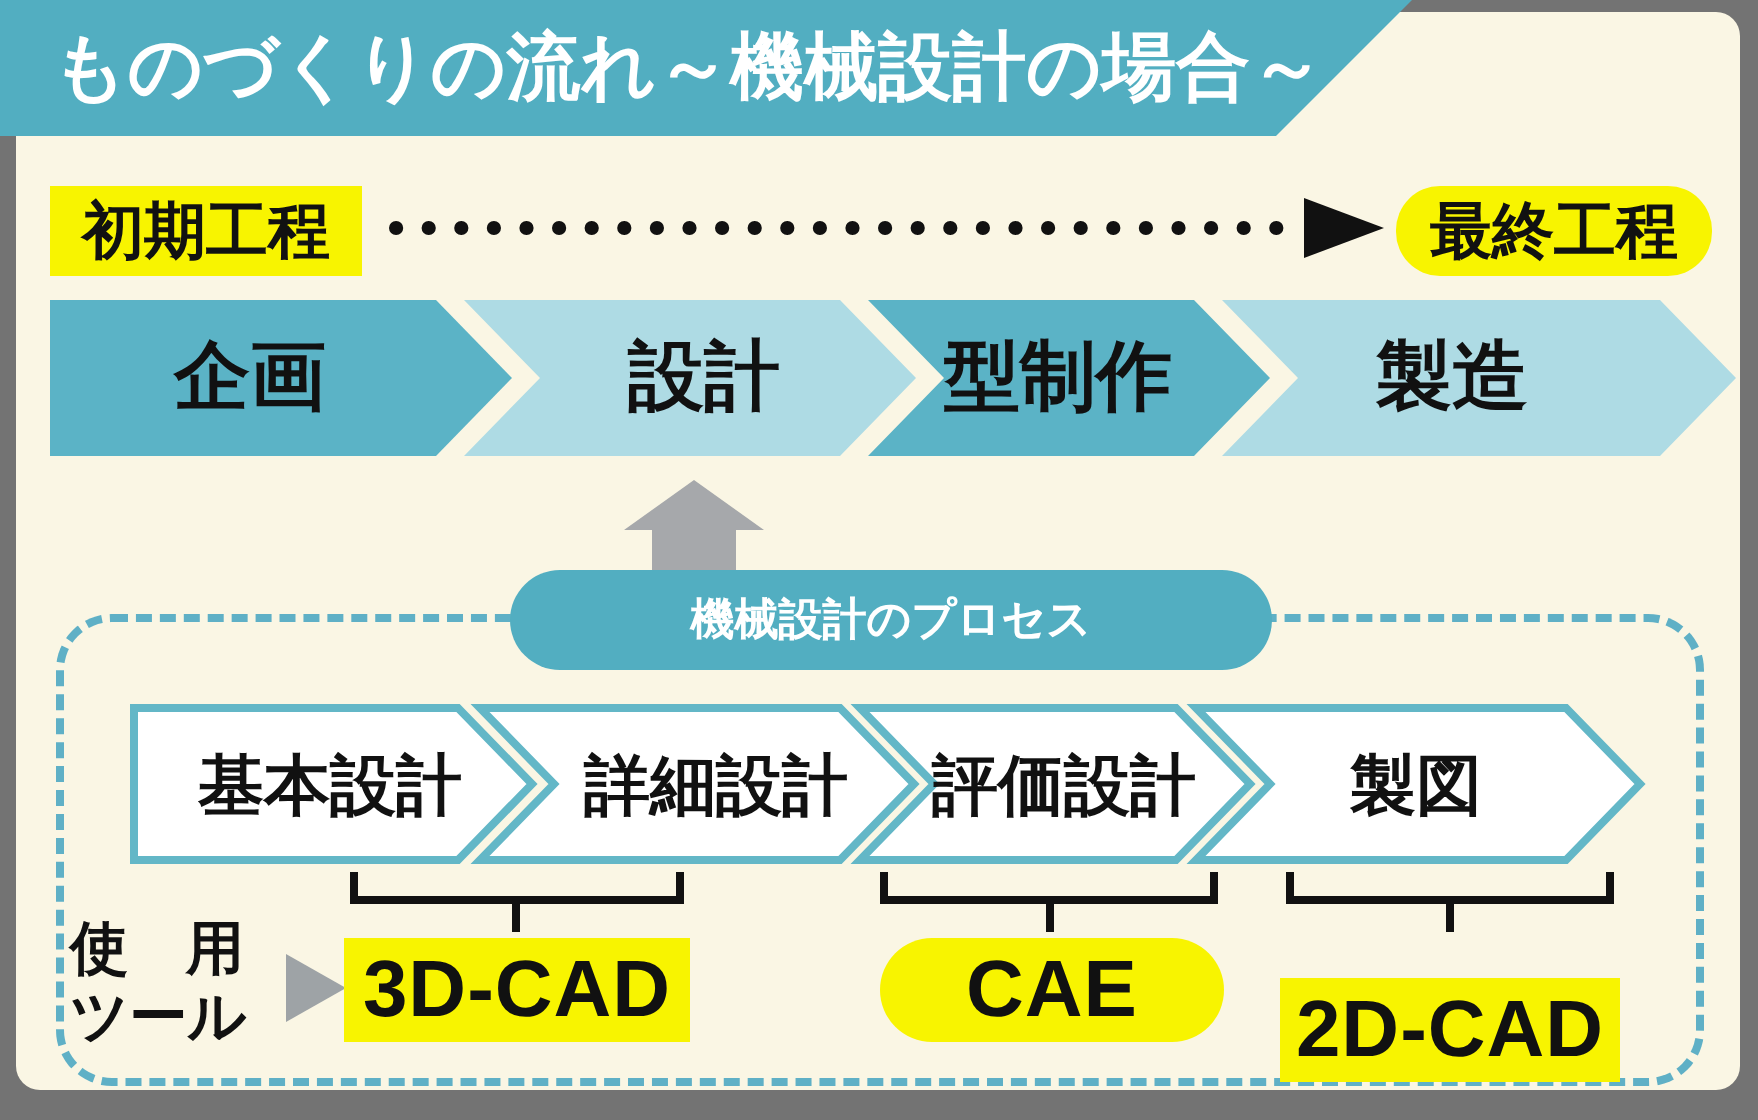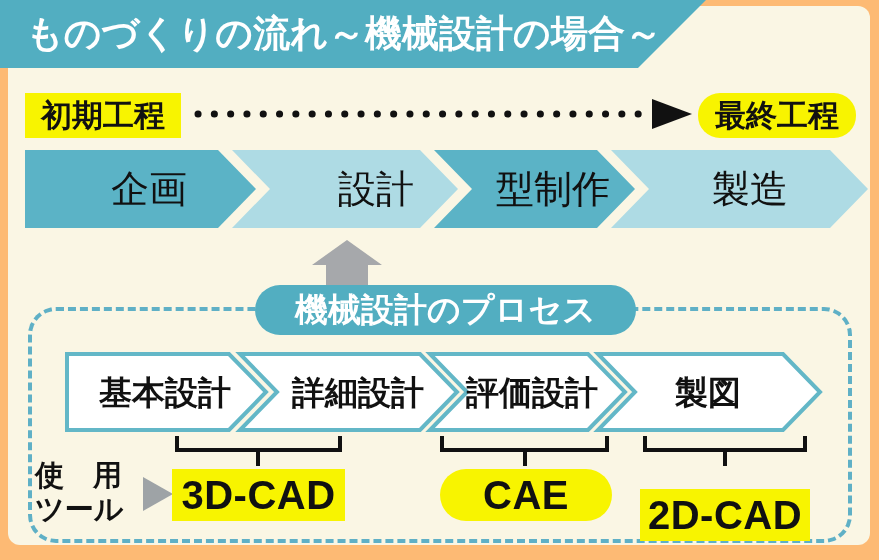--- a/index.html
+++ b/index.html
@@ -3,21 +3,21 @@
 <meta charset="utf-8">
 <style>
   html,body{margin:0;padding:0;}
   body{
     width:879px;height:560px;overflow:hidden;
     font-family:"Liberation Sans","DejaVu Sans",sans-serif;
     -webkit-font-smoothing:antialiased;
   }
   .page{
     position:relative;width:879px;height:560px;
-    background:#fdba74;
+    background:#737373;
   }
   .panel{
     position:absolute;left:8px;top:6px;width:862px;height:539px;
     background:#faf6e4;border-radius:12px;
   }
   
   .title-banner{
     position:absolute;left:0;top:0;width:706px;height:68px;
     background:#52aec1;
     clip-path:polygon(0 0,706px 0,638px 68px,0 68px);
@@ -36,30 +36,30 @@
     white-space:nowrap;
   }
   .stage-badge.start{left:25px;width:156px;}
   .stage-badge.end{left:698px;width:158px;border-radius:22px;}
   .dotted-arrow-svg{position:absolute;left:0;top:90px;}
   
   .top-flow-svg{position:absolute;left:0;top:150px;}
   .stage-label{
     position:absolute;top:150px;height:78px;line-height:78px;
     transform:translateX(-50%);
-    font-size:38px;font-weight:normal;color:#111;white-space:nowrap;margin-left:24px;
+    font-size:38px;font-weight:bold;color:#111;white-space:nowrap;
   }
   
   .up-arrow-svg{position:absolute;left:312px;top:240px;}
   
   .process-badge{
     position:absolute;left:255px;top:285px;width:381px;height:50px;
     background:#52aec1;border-radius:25px;
     display:flex;align-items:center;justify-content:center;
-    font-size:33px;font-weight:bold;color:#ffffff;white-space:nowrap;
+    font-size:22px;font-weight:bold;color:#ffffff;white-space:nowrap;
     z-index:3;
   }
   
   .process-box{
     position:absolute;left:28px;top:307px;width:816px;height:228px;
     border:4px dashed #5fb0c6;border-radius:28px;
     z-index:1;
   }
   
   .step-banner-svg{position:absolute;left:60px;top:352px;z-index:2;}

